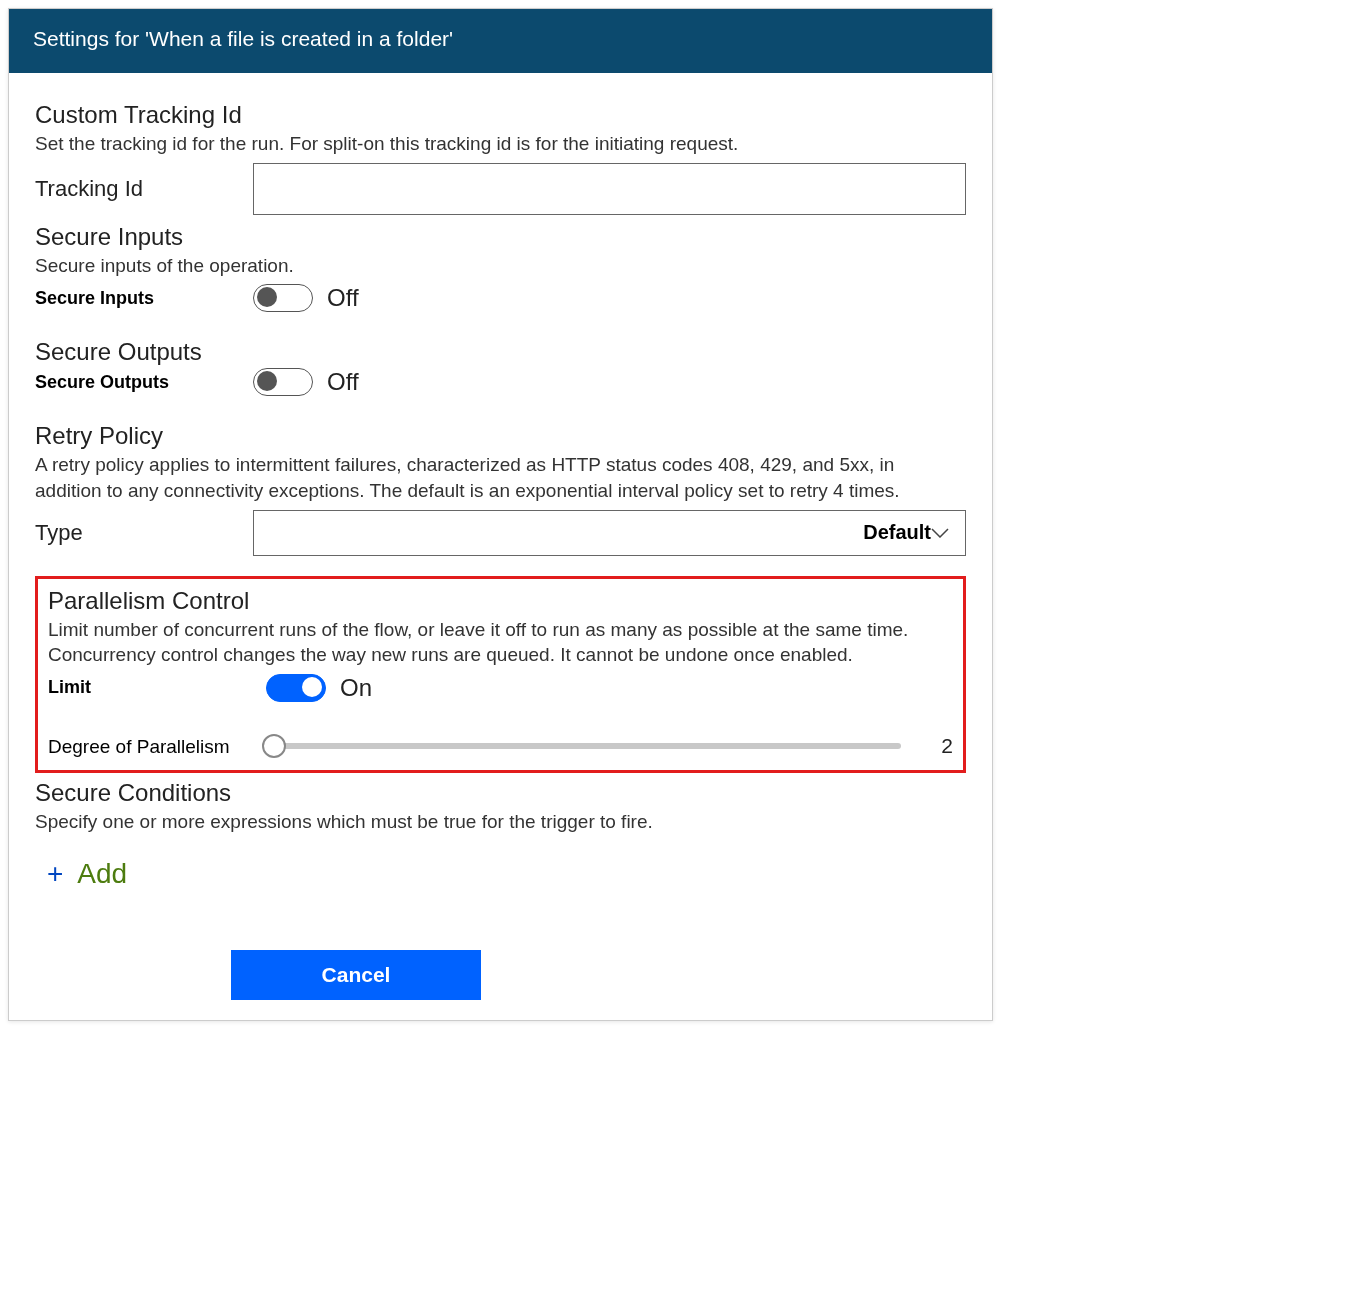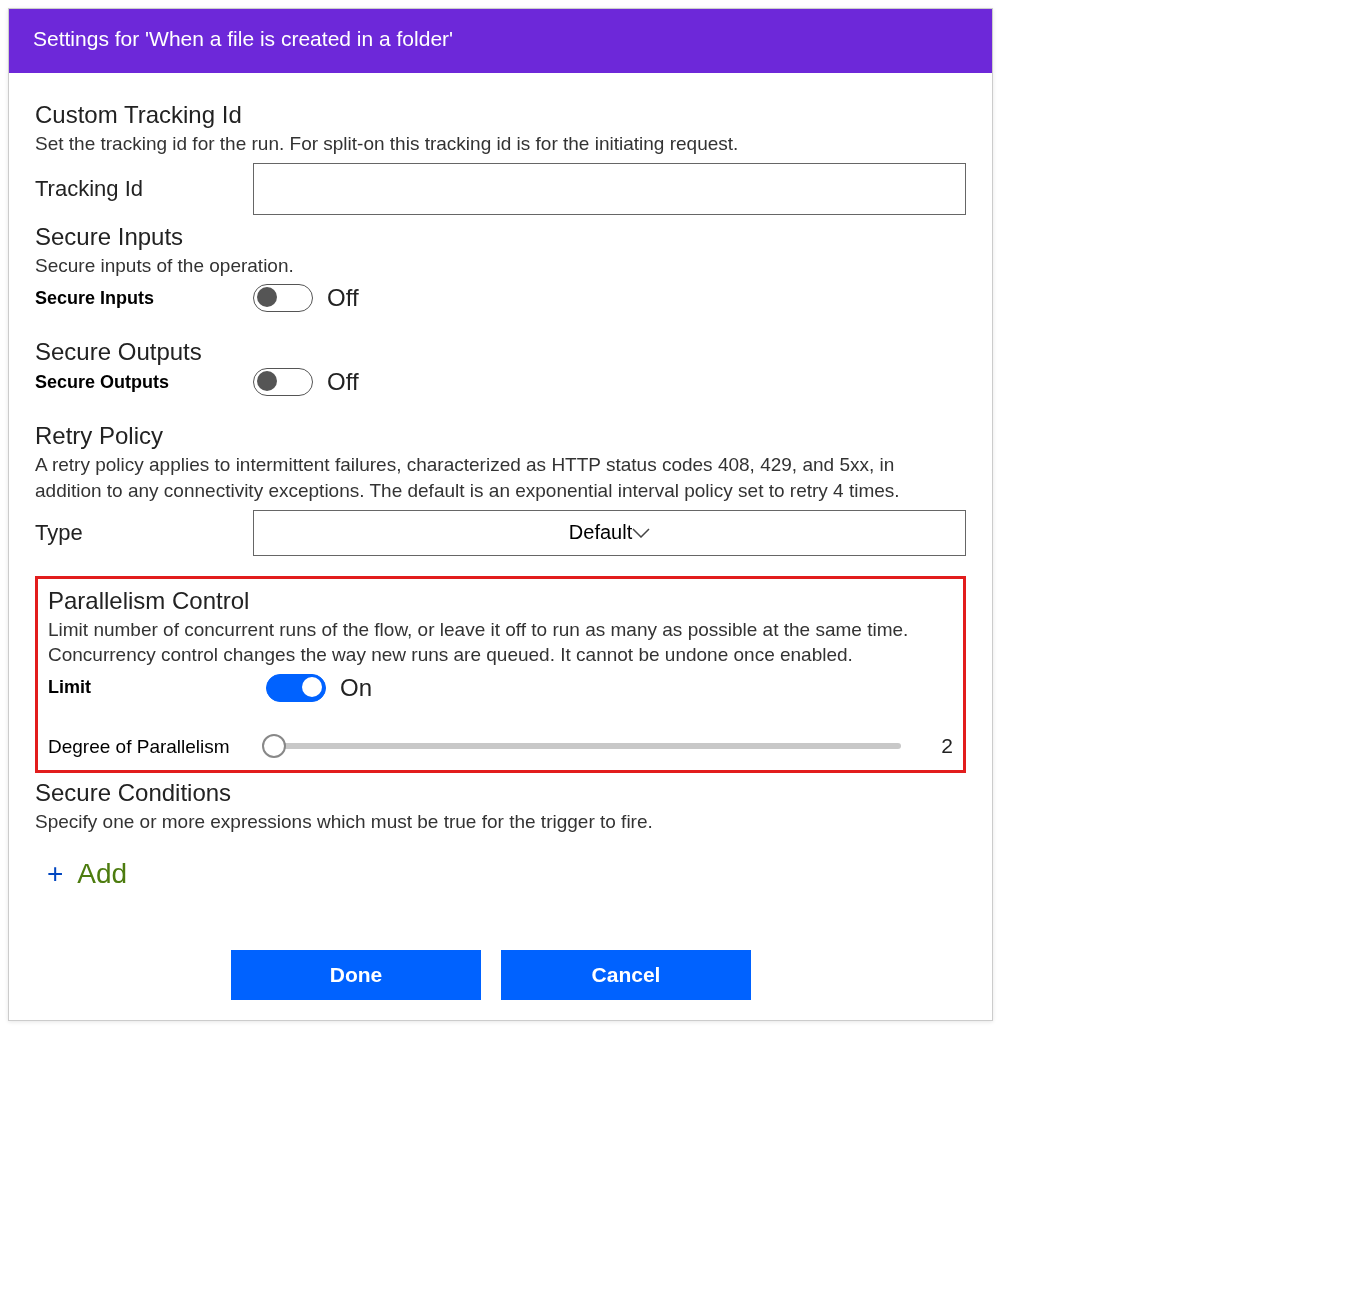--- a/index.html
+++ b/index.html
@@ -9,21 +9,21 @@
   padding: 8px;
   width: 1346px;
 }
 .panel {
   width: 985px;
   border: 1px solid #ccc;
   background: #fff;
   box-shadow: 0 1px 4px rgba(0,0,0,0.1);
 }
 .titlebar {
-  background: #6d28d9;
+  background: #0c4a6e;
   color: #ffffff;
   padding: 18px 24px 22px;
   font-size: 21px;
   font-weight: 400;
 }
 .content {
   padding: 28px 26px 20px;
 }
 .section-title {
   font-size: 24px;
@@ -100,24 +100,25 @@
   color: #222;
 }
 
 
 .select-box {
   flex: 1;
   height: 46px;
   border: 1px solid #666;
   display: flex;
   align-items: center;
-  justify-content: center;
+  justify-content: flex-end;
   padding: 0 16px;
   font-size: 20px;
   cursor: pointer;
+  font-weight: bold;
 }
 .chevron {
   width: 18px;
   height: 10px;
 }
 .chevron svg { display: block; }
 
 
 .highlight {
   border: 3px solid #e21d1d;
@@ -287,18 +288,17 @@
 
     <div style="margin-top:6px"></div>
     <div class="section-title">Secure Conditions</div>
     <div class="section-desc">Specify one or more expressions which must be true for the trigger to fire.</div>
     <div class="add-row">
       <span class="plus-icon">+</span>
       <span class="add-label">Add</span>
     </div>
 
     <div class="footer">
-      <button class="btn">Done</button>
       <button class="btn">Cancel</button>
     </div>
 
   </div>
 </div>
 
 </body></html>

